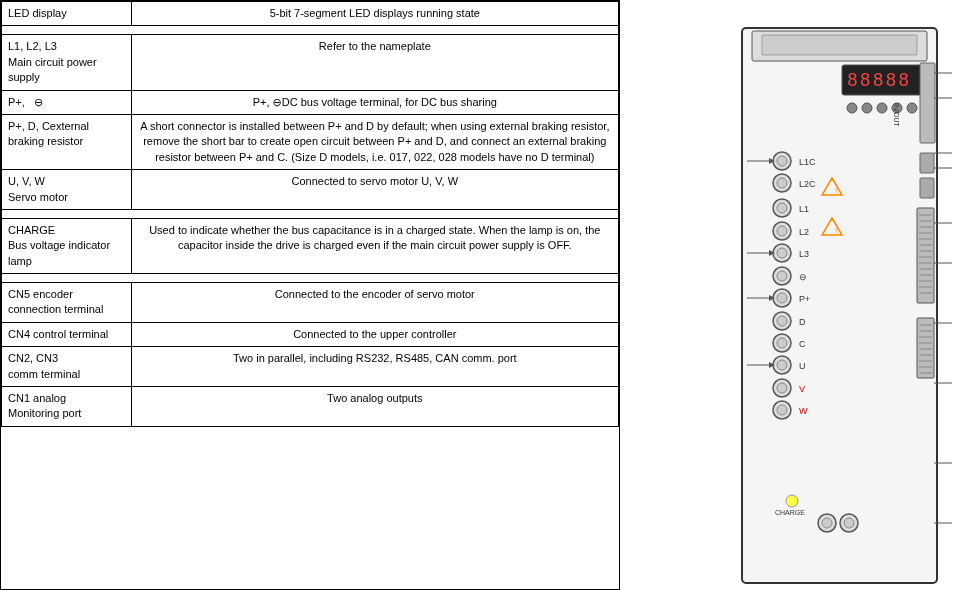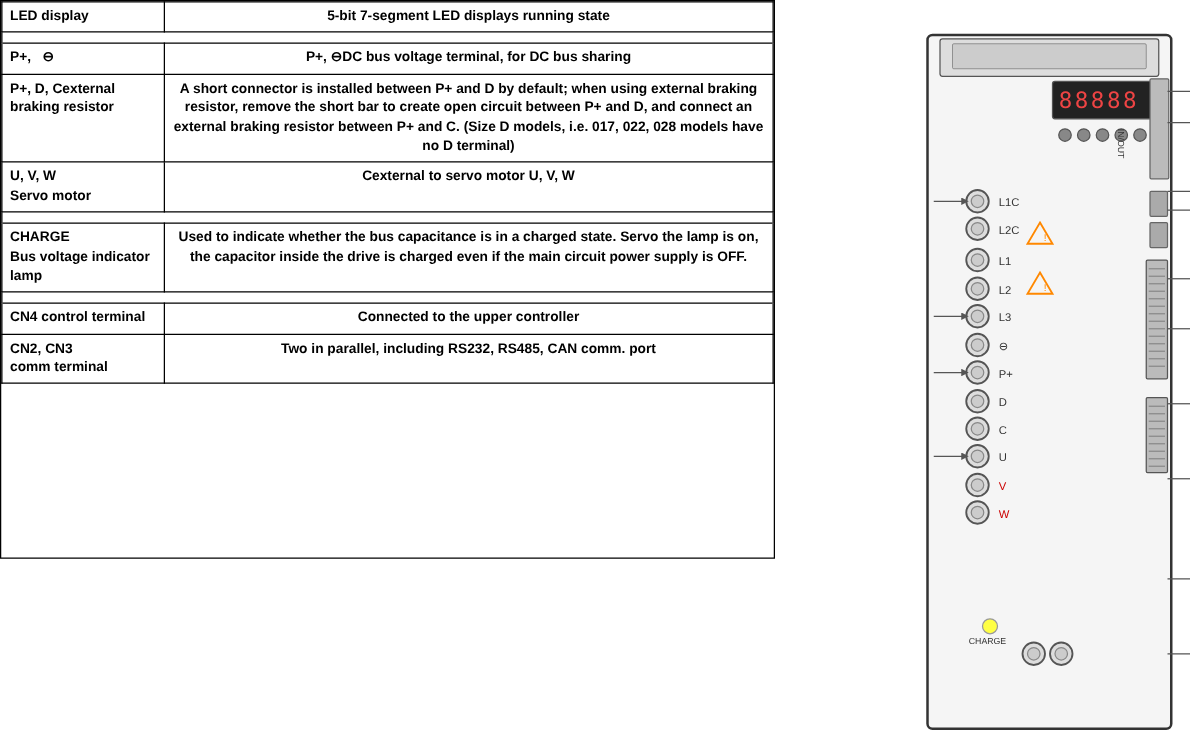--- a/index.html
+++ b/index.html
@@ -8,24 +8,23 @@
       height: 590px;
       font-family: Arial, sans-serif;
       font-size: 11px;
       background: #fff;
       overflow: hidden;
       display: flex;
     }
 
     .left-panel {
       width: 620px;
-      height: 447px;
+      height: 590px;
       border: 1px solid #000;
       flex-shrink: 0;
-      font-weight: bold;
     }
 
     table {
       width: 100%;
       border-collapse: collapse;
     }
 
     td, th {
       border: 1px solid #000;
       padding: 4px 6px;
@@ -64,48 +63,60 @@
   <table>
     <tbody>
         <tr>
       <td class="col1">LED display</td>
       <td class="col2">5-bit 7-segment LED displays running state</td>
     </tr>
     <tr>
       <td colspan="2" style="height:8px; border-left:1px solid #000; border-right:1px solid #000; border-top:none; border-bottom:none;"></td>
     </tr>
     <tr>
+      <td class="col1">L1, L2, L3<br>Main circuit power supply</td>
+      <td class="col2">Refer to the nameplate</td>
+    </tr>
+    <tr>
       <td class="col1">P+,&nbsp;&nbsp;&nbsp;⊖</td>
       <td class="col2">P+, ⊖DC bus voltage terminal, for DC bus sharing</td>
     </tr>
     <tr>
       <td class="col1">P+, D, Cexternal braking resistor</td>
       <td class="col2">A short connector is installed between P+ and D by default; when using external braking resistor, remove the short bar to create open circuit between P+ and D, and connect an external braking resistor between P+ and C. (Size D models, i.e. 017, 022, 028 models have no D terminal)</td>
     </tr>
     <tr>
       <td class="col1">U, V, W<br>Servo motor</td>
-      <td class="col2">Cexternal to servo motor U, V, W</td>
+      <td class="col2">Connected to servo motor U, V, W</td>
     </tr>
     <tr>
       <td colspan="2" style="height:8px; border-left:1px solid #000; border-right:1px solid #000; border-top:none; border-bottom:none;"></td>
     </tr>
     <tr>
       <td class="col1">CHARGE<br>Bus voltage indicator lamp</td>
-      <td class="col2">Used to indicate whether the bus capacitance is in a charged state. Servo the lamp is on, the capacitor inside the drive is charged even if the main circuit power supply is OFF.</td>
+      <td class="col2">Used to indicate whether the bus capacitance is in a charged state. When the lamp is on, the capacitor inside the drive is charged even if the main circuit power supply is OFF.</td>
     </tr>
     <tr>
       <td colspan="2" style="height:8px; border-left:1px solid #000; border-right:1px solid #000; border-top:none; border-bottom:none;"></td>
+    </tr>
+    <tr>
+      <td class="col1">CN5 encoder connection terminal</td>
+      <td class="col2">Connected to the encoder of servo motor</td>
     </tr>
     <tr>
       <td class="col1">CN4 control terminal</td>
       <td class="col2">Connected to the upper controller</td>
     </tr>
     <tr>
       <td class="col1">CN2, CN3<br>comm terminal</td>
       <td class="col2">Two in parallel, including RS232, RS485, CAN comm. port</td>
+    </tr>
+    <tr>
+      <td class="col1">CN1 analog<br>Monitoring port</td>
+      <td class="col2">Two analog outputs</td>
     </tr>
   </tbody>
     </table>
 </div>
 
 <div class="right-panel">
   <div class="device-container">
     <svg class="device-svg" viewBox="0 0 310 570" xmlns="http://www.w3.org/2000/svg">
 
       <rect x="100" y="5" width="195" height="555" rx="4" ry="4" fill="#f5f5f5" stroke="#333" stroke-width="2"></rect>

